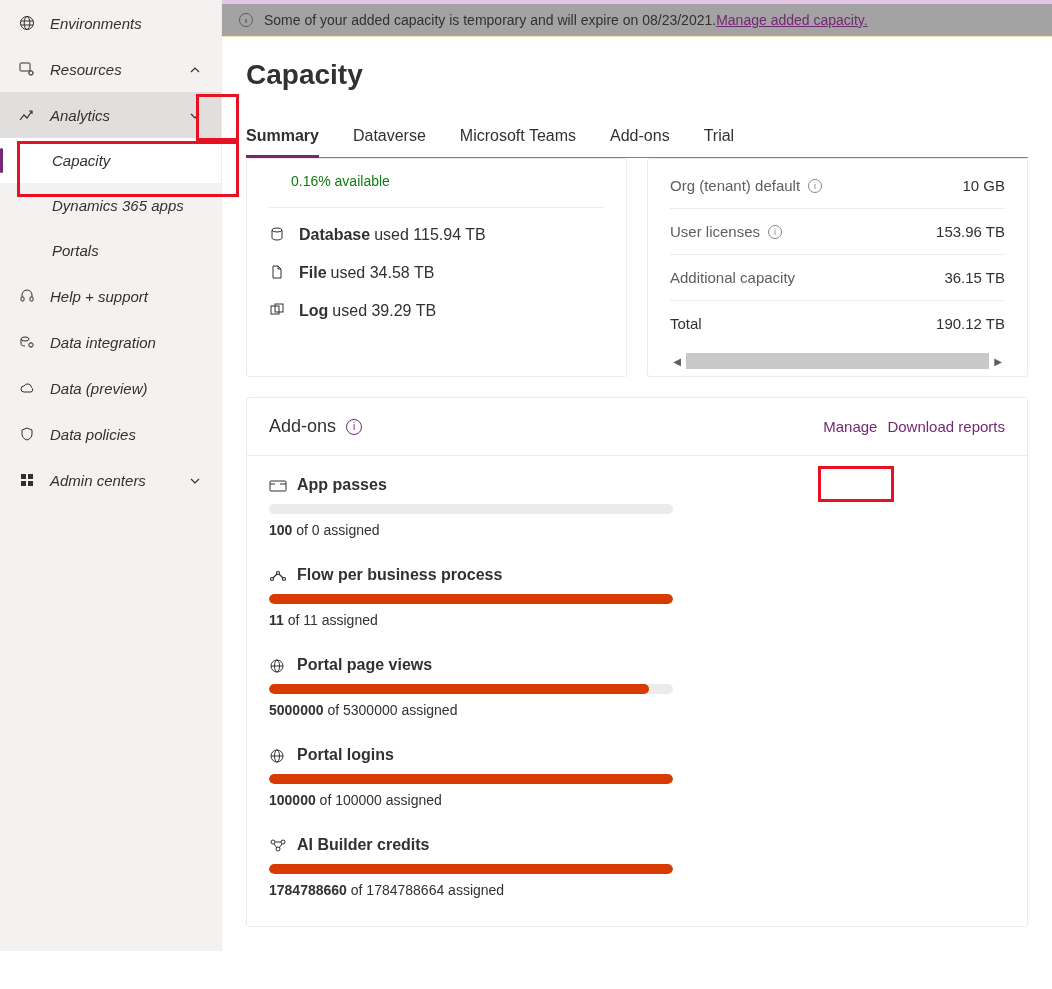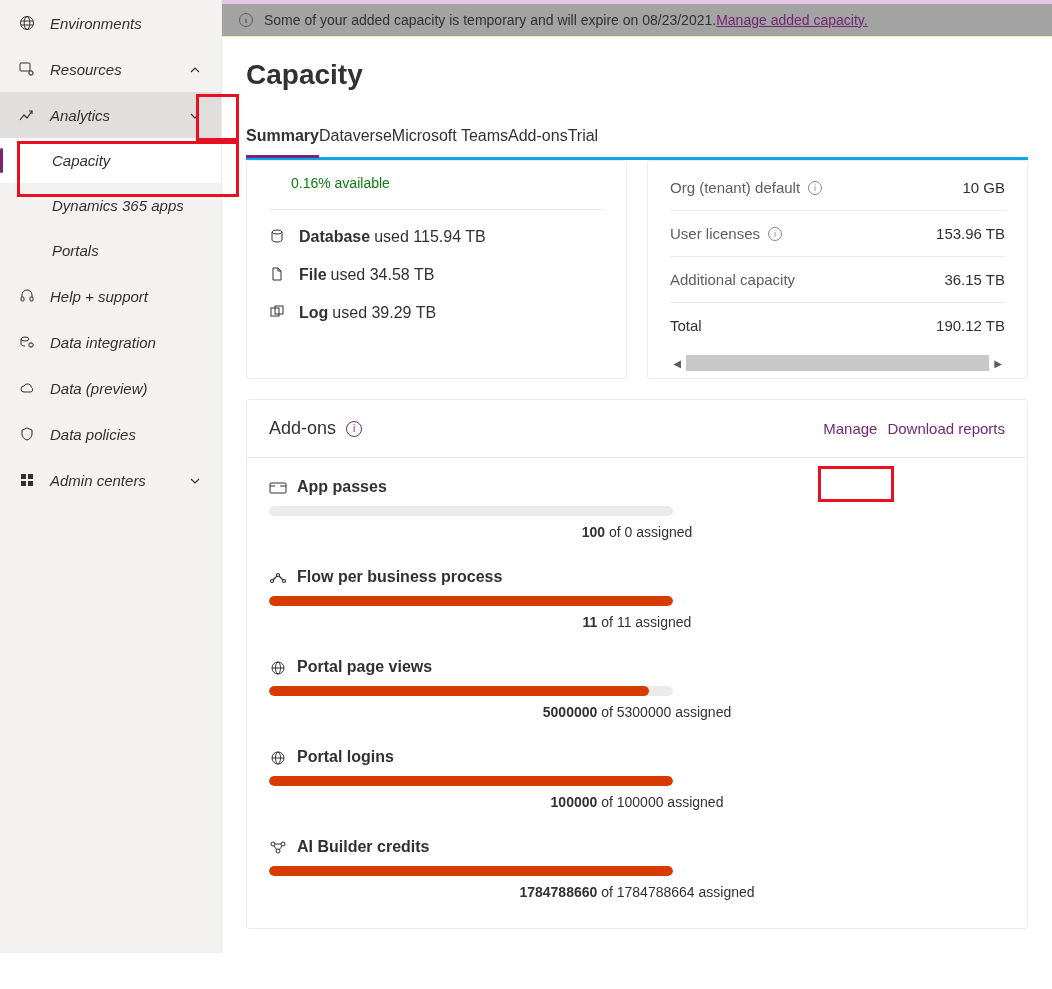--- a/index.html
+++ b/index.html
@@ -75,21 +75,22 @@
   .banner-icon {
     margin-right: 10px;
     width: 16px; height: 16px;
     flex-shrink: 0;
   }
   .banner a { color: #742774; text-decoration: underline; }
   .content { padding: 22px 24px 0 24px; }
   .page-title { font-size: 28px; font-weight: 600; margin-bottom: 36px; }
   .tabs {
     display: flex;
-    border-bottom: 3px solid #0ea5e9;
+    gap: 34px;
+    border-bottom: 1px solid #0ea5e9;
     margin-bottom: 0;
   }
   .tab {
     padding: 0 0 12px 0;
     cursor: pointer;
     font-size: 16px;
     color: #323130;
     position: relative;
   }
   .tab.active {
@@ -197,21 +198,21 @@
     border: 1px solid #742774;
     border-radius: 50%;
     color: #742774;
     font-size: 10px;
     display: inline-flex;
     align-items: center;
     justify-content: center;
   }
   .addons-links { margin-left: auto; display: flex; gap: 10px; align-items: center;}
   .addons-links a { color: #742774; text-decoration: none; font-size: 15px; cursor: pointer;}
-  .addon-item { padding: 20px 22px 0 22px; text-align: center; }
+  .addon-item { padding: 20px 22px 0 22px; }
   .addon-row1 {
     display: flex;
     align-items: center;
     gap: 10px;
     font-size: 16px;
     font-weight: 600;
     margin-bottom: 10px;
   }
   .addon-icon { width: 18px; height: 14px; }
   .progress {

